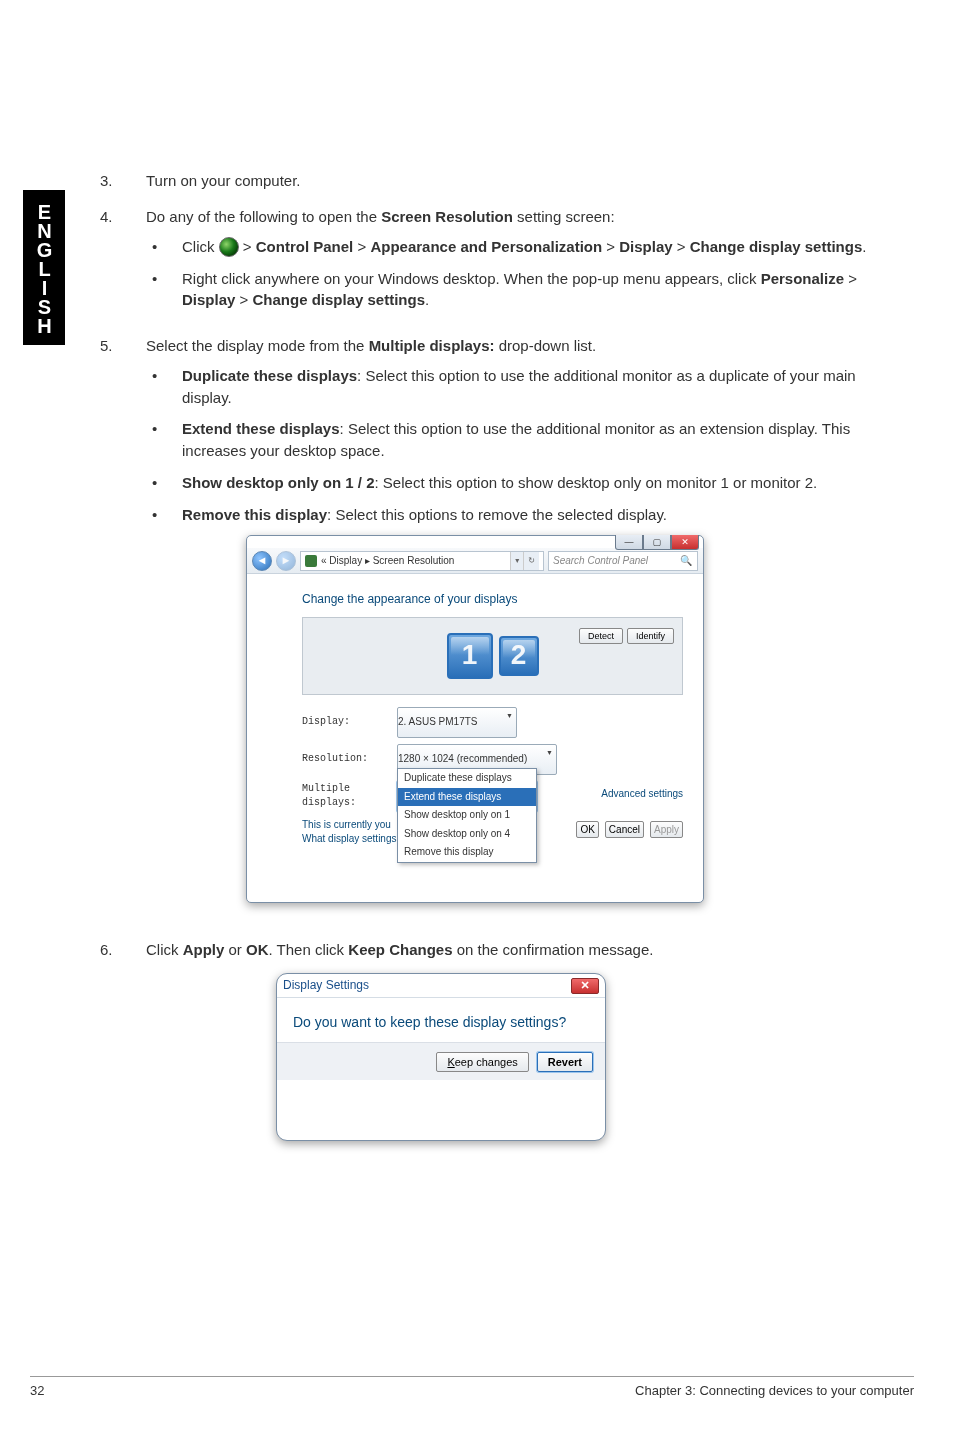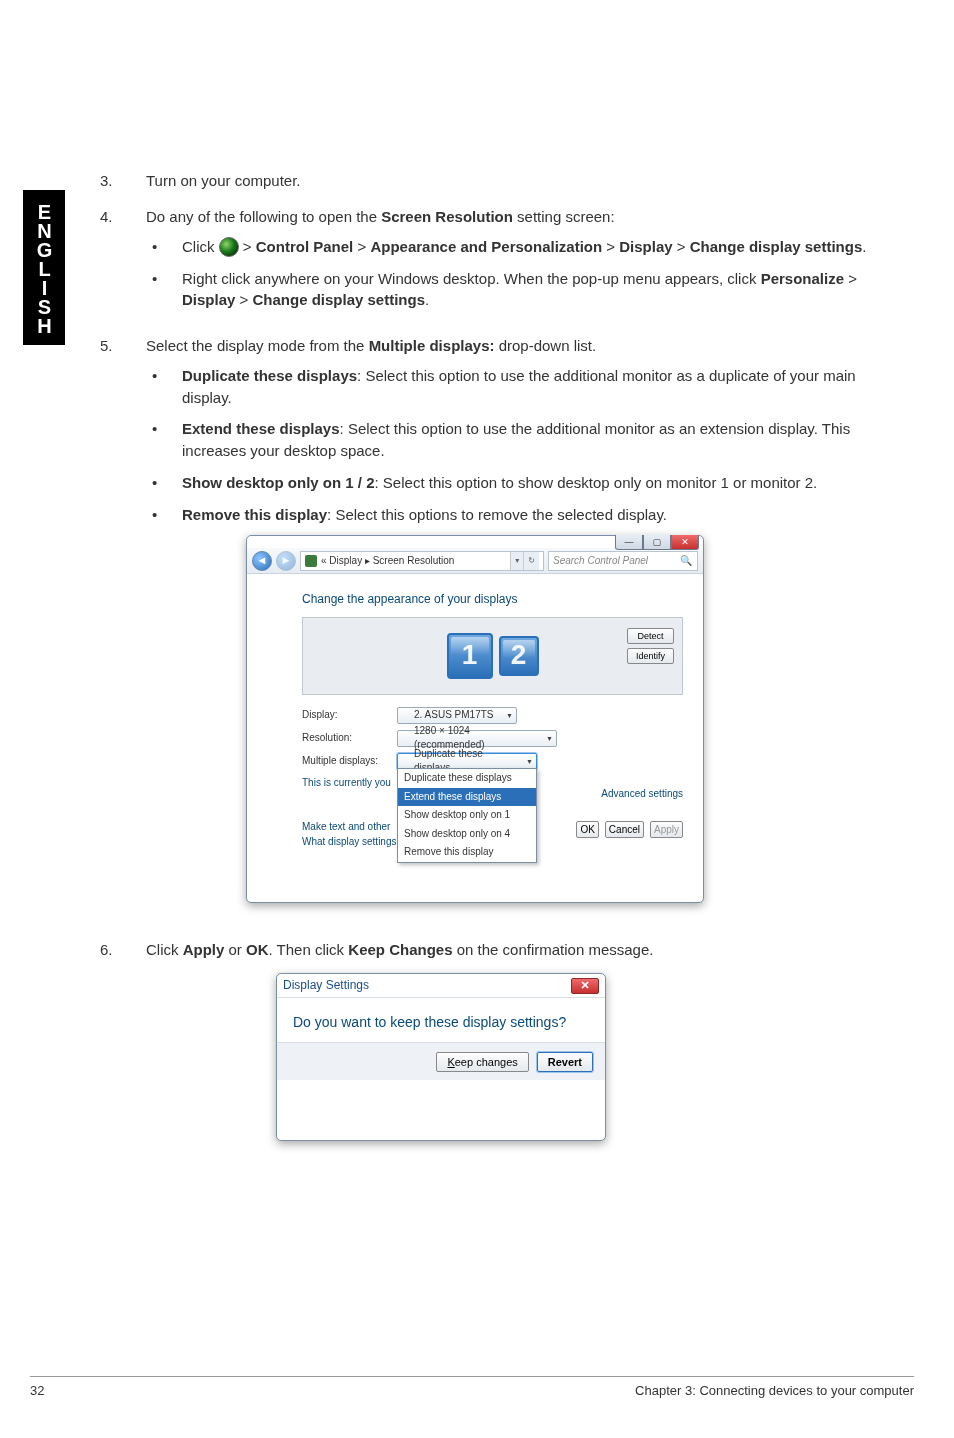--- a/index.html
+++ b/index.html
@@ -149,43 +149,43 @@
   .shot1 .content h4 { color:#0a4a7a; font-weight:normal; font-size:12px; margin-bottom:8px; }
   .shot1 .preview {
     height: 78px;
     border:1px solid #c0c8d0;
     background:#e9edf1;
     margin-bottom: 12px;
     display:flex;align-items:center;justify-content:center;gap:6px;
     position:relative;
   }
   .shot1 .preview .detectbtns {
-    position:absolute; right:8px; top:10px; display:flex;flex-direction:column;gap:4px;
+    position:absolute; right:8px; top:10px; display:flex;flex-direction:row;gap:4px;
   }
   .shot1 .preview .detectbtns button {
     font-size:9px;padding:2px 8px;border:1px solid #888;border-radius:2px;
     background:linear-gradient(#fdfdfd,#e5e9ed);
   }
   .monicon {
     width: 46px; height: 46px;
     border: 2px solid #2a6fb8;
     border-radius: 4px;
     background: linear-gradient(#6ea8e0,#2a6fb8);
     display:flex;align-items:center;justify-content:center;
     color:#f0f5fa;font-size:28px;font-weight:bold;
     position:relative;
   }
   .monicon .hl { position:absolute;top:2px;left:2px;right:2px;height:18px;background:linear-gradient(rgba(255,255,255,.5),transparent);border-radius:2px 2px 0 0; }
   .monicon.m2 { width:40px;height:40px; }
 
   .formrow { display:flex;align-items:center;margin-bottom:6px;font-size:10px; }
-  .formrow label { width:95px; color:#333; }
+  .formrow label { width:95px; color:#333;font-family:Liberation Mono, monospace; }
   .formrow .combo {
     border:1px solid #9aaab8;background:linear-gradient(#fff,#e8eef4);
-    height:17px;padding:0 18px 0 16px;display:flex;align-items:center;font-size:10px;
+    height:31px;padding:0 18px 0 0;display:flex;align-items:center;font-size:10px;
     position:relative;border-radius:2px;
   }
   .formrow .combo::after {
     content:"▼";position:absolute;right:3px;top:3px;font-size:7px;color:#444;
   }
   .formrow .combo.hl { border-color:#3a8adb; box-shadow:0 0 0 1px #9cc5ec; }
 
   .dropdown-open {
     position:absolute;
     left:95px; top:177px;
@@ -212,21 +212,21 @@
   }
   .shot1 .okrow button:disabled { color:#999; }
 
   
   .shot2 {
     margin: 12px auto 0 130px;
     width: 330px;
     height: 168px;
     background: #fff;
     border: 1px solid #7a8fa6;
-    border-radius: 5px;
+    border-radius: 11px;
     position: relative;
     box-shadow: 0 3px 10px rgba(0,0,0,0.35);
     font-size: 12px;
   }
   .shot2 .tbar {
     height: 24px;
     display:flex;align-items:center;justify-content:space-between;
     padding: 0 6px;
     border-bottom: 1px solid #d5dde5;
   }
@@ -391,21 +391,20 @@
 
             <div class="dropdown-open">
               <div>Duplicate these displays</div>
               <div class="sel">Extend these displays</div>
               <div>Show desktop only on 1</div>
               <div>Show desktop only on 4</div>
               <div>Remove this display</div>
             </div>
 
             <div style="margin-top:2px" class="bluelink"><span>This is currently you</span></div>
-            <div class="bluelink" style="margin-top:30px"><span>Make text and other</span></div>
             <div class="bluelink"><span>What display settings choose I choose?</span></div>
 
             <div class="bluelink advset"><span>Advanced settings</span></div>
           </div>
 
           <div class="okrow">
             <button>OK</button>
             <button>Cancel</button>
             <button disabled="">Apply</button>
           </div>

